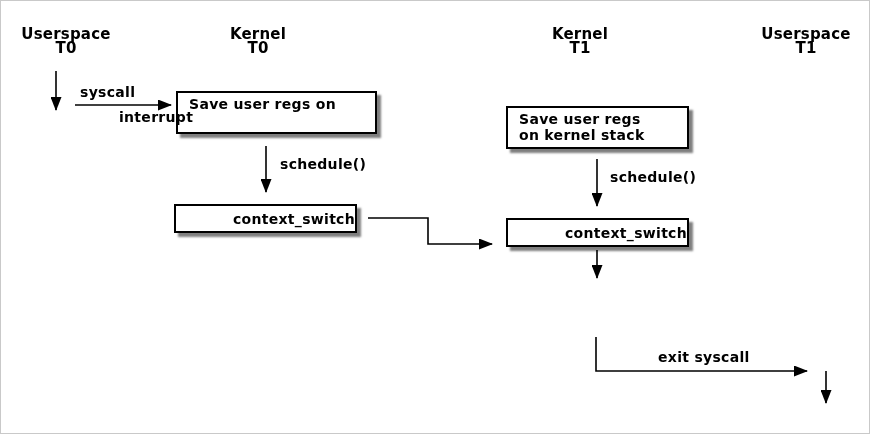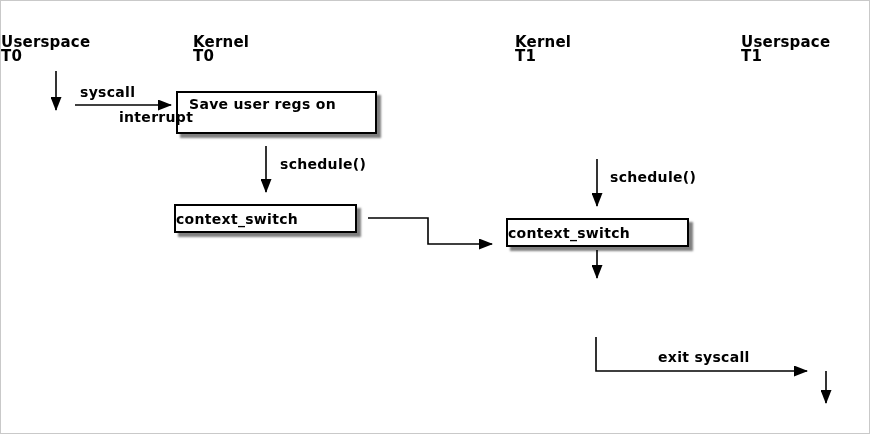--- a/index.html
+++ b/index.html
@@ -10,43 +10,42 @@
     background: #ffffff;
     border: 1px solid #c9c9c9;
     box-sizing: border-box;
     font-family: "DejaVu Sans", "Liberation Sans", sans-serif;
     color: #000;
     overflow: hidden;
   }
   .col-head {
     position: absolute;
     width: 130px;
-    text-align: left;
+    text-align: center;
     font-size: 15px;
     font-weight: bold;
     line-height: 13px;
     letter-spacing: 0.2px;
     white-space: nowrap;
-    margin-top: 8px;
   }
   .col-head .l2 { display: block; margin-top: 1px; }
   .dbox {
     position: absolute;
     background: #ffffff;
     border: 2px solid #000000;
     box-shadow: 4px 4px 2px rgba(0,0,0,0.5);
     box-sizing: border-box;
     font-size: 14px;
     font-weight: bold;
     line-height: 16px;
     letter-spacing: 0.3px;
     white-space: nowrap;
   }
   .dbox.twolines { padding: 3px 6px 0 11px; text-align: left; }
-  .dbox.oneline  { text-align: center; display: flex; align-items: center; justify-content: flex-start; }
+  .dbox.oneline  { text-align: center; display: flex; align-items: center; justify-content: flex-end; }
   .dbox span { display: block; }
   .flabel {
     position: absolute;
     font-size: 14px;
     font-weight: bold;
     letter-spacing: 0.3px;
     white-space: nowrap;
   }
   #arrow-layer {
     position: absolute;
@@ -83,20 +82,24 @@
   </div>
 
   <div class="dbox twolines" style="left:175px; top:90px;  width:201px; height:43px;">
     <span>Save user regs on</span>
   </div>
 
   <div class="dbox oneline" style="left:173px; top:203px; width:183px; height:29px;">
     <span>context_switch</span>
   </div>
 
+  <div class="dbox twolines" style="left:505px; top:105px; width:183px; height:43px;">
+    <span>Save user regs</span>
+    <span>on kernel stack</span>
+  </div>
 
   <div class="dbox oneline" style="left:505px; top:217px; width:183px; height:29px;">
     <span>context_switch</span>
   </div>
 
 
   <div class="flabel" style="left:79px;  top:83px;">syscall</div>
   <div class="flabel" style="left:79px;  top:108px;margin-left:39px;">interrupt</div>
   <div class="flabel" style="left:279px; top:155px;">schedule()</div>
   <div class="flabel" style="left:609px; top:168px;">schedule()</div>

